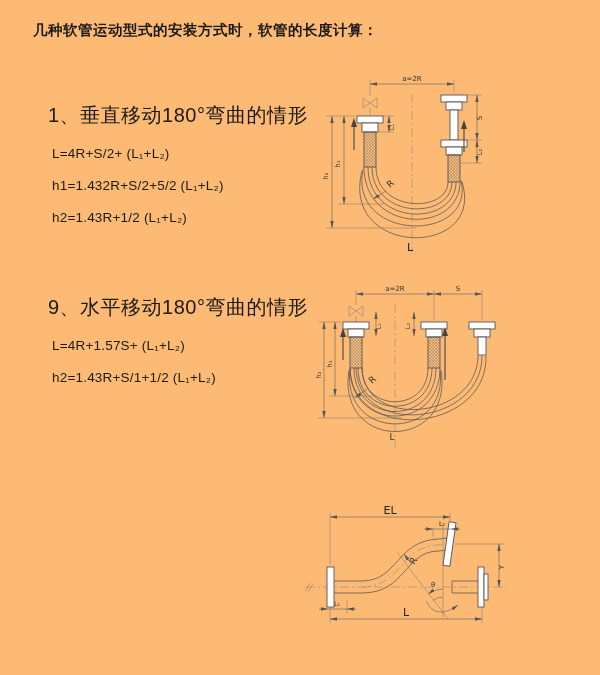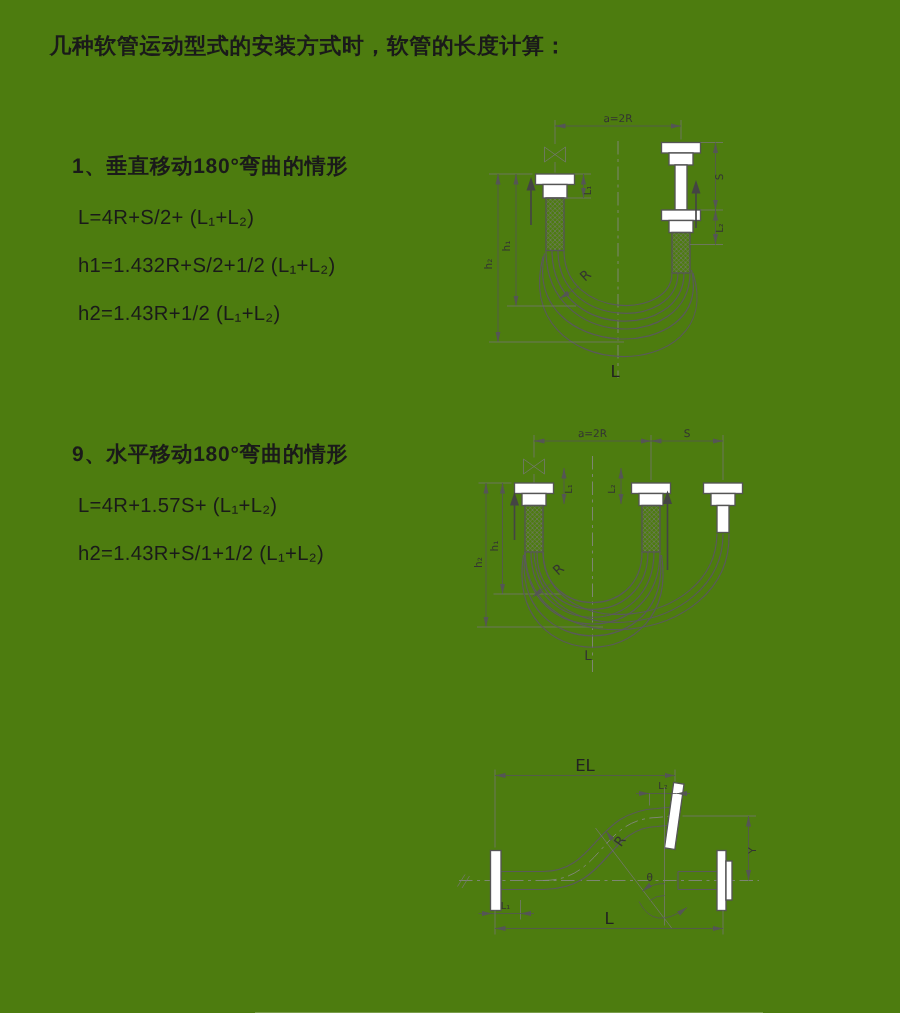--- a/index.html
+++ b/index.html
@@ -1,22 +1,22 @@
 <!DOCTYPE html>
 <html><head>
 <meta charset="utf-8">
 <style>
   html,body{margin:0;padding:0;}
   body{width:600px;height:675px;background:#ffffff;position:relative;overflow:hidden;
        font-family:"Liberation Sans","DejaVu Sans",sans-serif;color:#1a1a1a;}
-  .page{position:absolute;inset:0;background:#4d7c0f;}
+  .page{position:absolute;inset:0;background:#fdba74;}
   .title{position:absolute;left:33px;top:21px;font-size:14.5px;font-weight:700;letter-spacing:.5px;}
   .sec{position:absolute;left:48px;}
   #sec1{top:102px;} #sec2{top:294px;} #sec3{top:512px;}
-  .sec-heading{font-size:14px;font-weight:700;letter-spacing:.5px;margin:0 0 9px 0;}
+  .sec-heading{font-size:20px;font-weight:400;letter-spacing:.5px;margin:0 0 9px 0;}
   .formula{font-size:13.5px;margin-left:4px;line-height:32px;white-space:pre;letter-spacing:.2px;}
   .diag{position:absolute;}
   #diag1{left:310px;top:70px;} #diag2{left:310px;top:280px;} #diag3{left:300px;top:505px;}
   svg{overflow:visible;}
   svg .pipe{stroke:#555;stroke-width:.9;fill:#fff;}
   svg .braid{stroke:#555;stroke-width:.9;}
   svg .hose{stroke:#5a5a5a;stroke-width:.8;fill:none;}
   svg .dim{stroke:#555;stroke-width:.55;fill:none;}
   svg .ext{stroke:#777;stroke-width:.5;fill:none;}
   svg .cl{stroke:#888;stroke-width:.55;stroke-dasharray:9 3 2 3;fill:none;}
@@ -31,21 +31,21 @@
 </head>
 <body>
 
 <div class="page">
 
   <div class="title">几种软管运动型式的安装方式时，软管的长度计算：</div>
 
   <div class="sec" id="sec1">
     <div class="sec-heading">1、垂直移动180°弯曲的情形</div>
     <div class="formula">L=4R+S/2+ (L₁+L₂)</div>
-    <div class="formula">h1=1.432R+S/2+1/2 (L₁+L₂)</div>
+    <div class="formula">h1=1.432R+S/2+5/2 (L₁+L₂)</div>
     <div class="formula">h2=1.43R+1/2 (L₁+L₂)</div>
   </div>
 
   <div class="sec" id="sec2">
     <div class="sec-heading">9、水平移动180°弯曲的情形</div>
     <div class="formula">L=4R+1.57S+ (L₁+L₂)</div>
     <div class="formula">h2=1.43R+S/1+1/2 (L₁+L₂)</div>
   </div>
 
 

